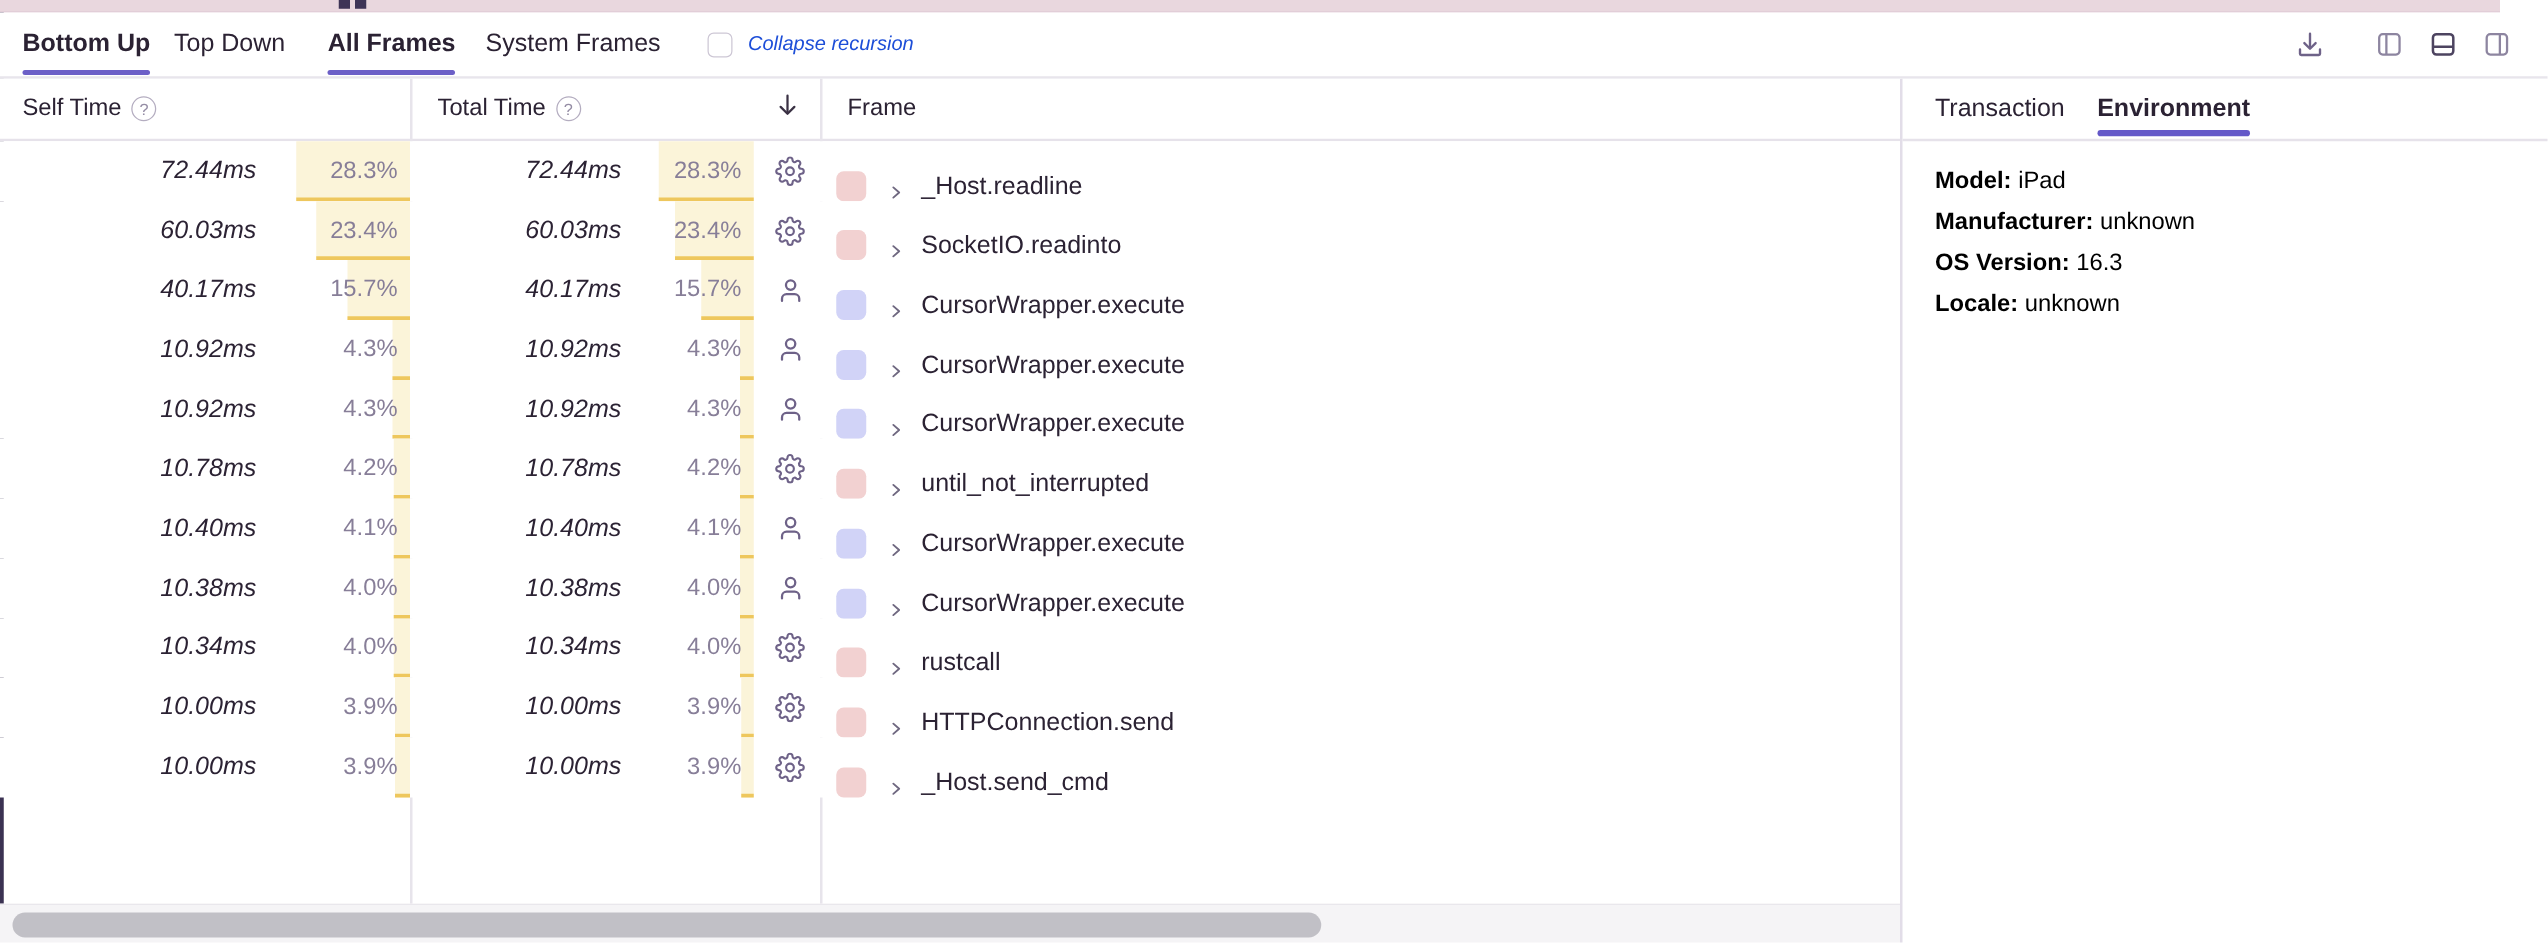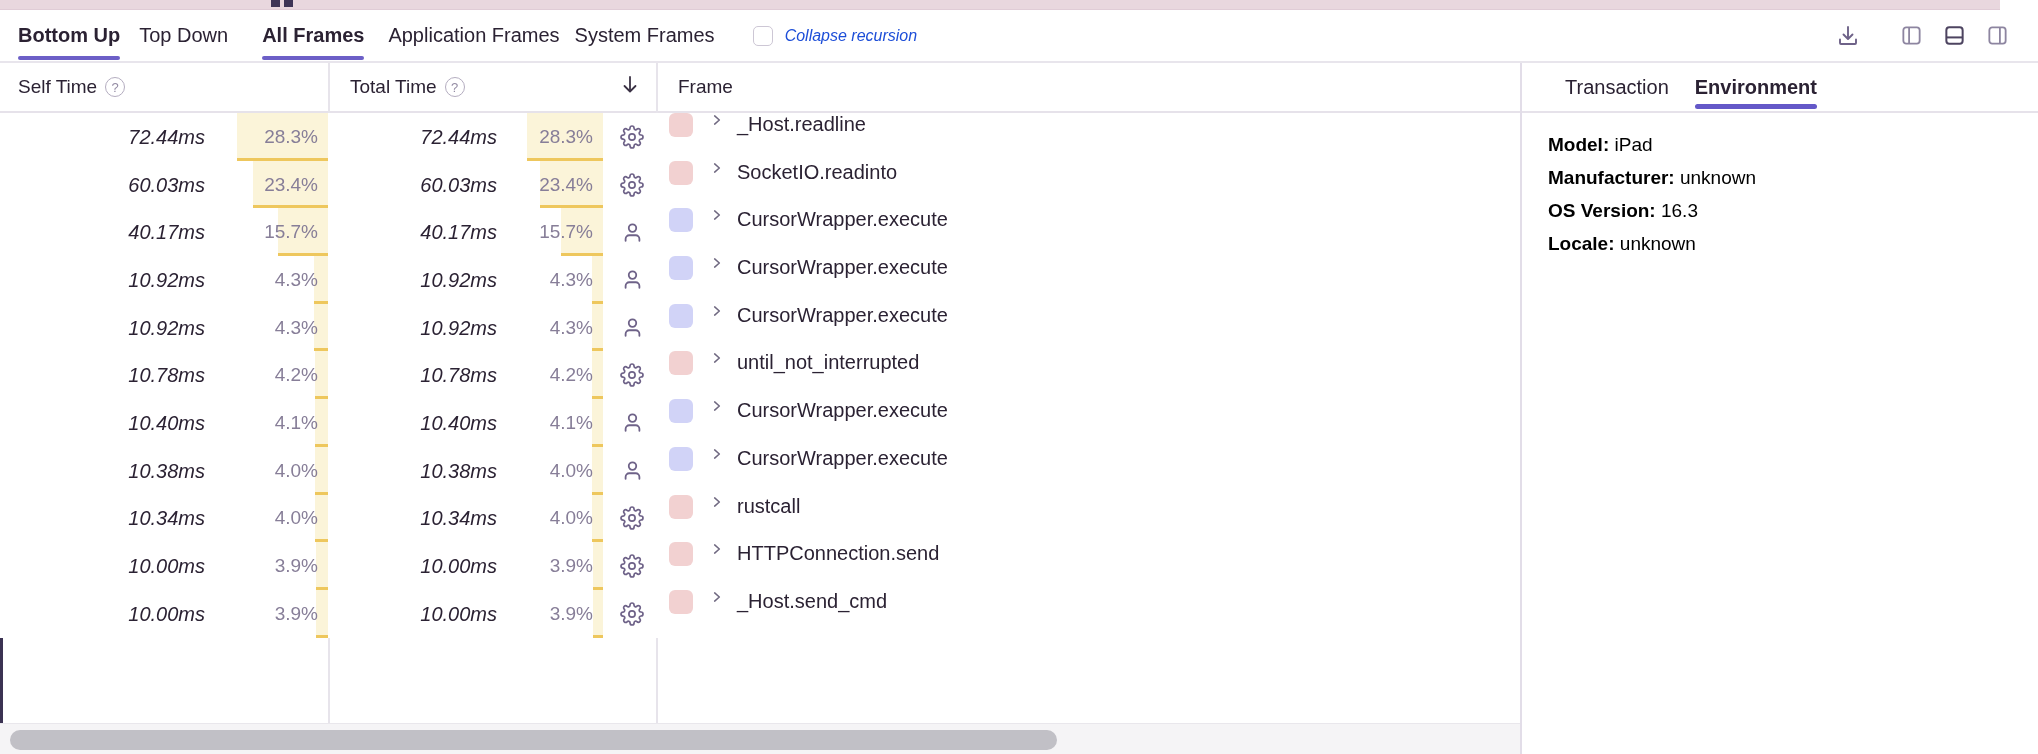--- a/index.html
+++ b/index.html
@@ -39,41 +39,41 @@
   
   .vdiv { position:absolute; top:63px; width:2px; background:#e7e4eb; }
   .vdiv.d1 { left:328px; height:660px; }
   .vdiv.d2 { left:656px; height:660px; }
 
   
   .tbody { position:absolute; left:0; top:113px; width:1521px; }
   .row { position:relative; display:flex; height:47.7px; background:#fff; cursor:pointer; }
   .c-self { position:relative; width:329px; }
   .c-total { position:relative; width:327px; }
-  .c-frame { flex:1; display:flex; align-items:flex-start; }
+  .c-frame { flex:1; display:flex; align-items:flex-end; }
   .tval { position:absolute; top:50%; transform:translateY(-50%); font-size:20px; color:#2b2233; white-space:nowrap;font-style:italic; }
   .c-self .tval { right:124px; }
   .c-total .tval { right:159px; }
   .bz { position:absolute; top:0; bottom:0; }
   .c-self .bz { right:1px; width:91px; }
   .c-total .bz { right:53px; width:76px; }
   .bfill { position:absolute; right:0; top:0; bottom:0; background:#fbf4d9; border-bottom:3px solid #eec75d; }
   .pval { position:absolute; right:10px; top:50%; transform:translateY(-50%); font-size:19px; color:#877e98; }
   .ricon { position:absolute; right:12px; top:50%; transform:translateY(-50%); width:24px; height:24px; display:flex; align-items:center; justify-content:center; }
   .sq { width:24px; height:24px; border-radius:6px; margin-left:13px; flex:none; }
   .chev { margin-left:17px; display:flex; align-items:center; }
   .fname { margin-left:13px; font-size:20px; color:#2b2233; white-space:nowrap; }
 
   
   .hscroll { position:absolute; left:0; bottom:0; width:1520px; height:31px; background:#f5f4f6; border-top:1px solid #e9e7ec; }
   .hthumb { position:absolute; left:10px; top:6px; width:1047px; height:20px; border-radius:10px; background:#c1c0c6; }
 
   
   .rpanel { position:absolute; left:1520px; top:63px; width:518px; height:691px; background:#fff; border-left:2px solid #e2dde8; }
-  .rtabs { height:50px; display:flex; align-items:flex-end; padding-left:43px; border-bottom:2px solid #e6e2ea; }
+  .rtabs { height:50px; display:flex; align-items:flex-end; padding-left:26px; border-bottom:2px solid #e6e2ea; }
   .rtab { position:relative; height:100%; display:flex; align-items:center; font-size:20px; color:#2b2233; cursor:pointer; }
   .rtab.active { font-weight:bold; }
   .rtab.active::after { content:""; position:absolute; left:0; right:0; bottom:2px; height:5px; border-radius:3px; background:#6458c8; }
   .rtab + .rtab { margin-left:26px; }
   .envlist { padding:15px 20px 0 26px; }
   .envline { font-size:19px; line-height:33px; color:#000000; }
   .envline b { font-weight:bold; }
 </style>
 </head>
 <body>
@@ -85,21 +85,20 @@
     <div class="mark" style="left:271px;"></div>
     <div class="mark" style="left:284px;"></div>
   </div>
 
   <div class="leftedge"></div>
 
   <div class="toolbar">
     <span class="tab active" style="margin-right:19px;">Bottom Up</span>
     <span class="tab" style="margin-right:34px;">Top Down</span>
     <span class="tab active" style="margin-right:24px;">All Frames</span>
-    <span class="tab" style="margin-right:15px;">Application Frames</span>
     <span class="tab">System Frames</span>
     <span class="cbwrap">
       <span class="checkbox"></span>
       <span class="cblabel">Collapse recursion</span>
     </span>
     <span class="actions">
       <span class="ic gap40">
         <svg width="24" height="24" viewBox="0 0 24 24" fill="none" stroke="#6e6288" stroke-width="1.9" stroke-linecap="round" stroke-linejoin="round">
             <path d="M12 3v11"></path>
             <path d="M7.5 10.5 12 15l4.5-4.5"></path>

